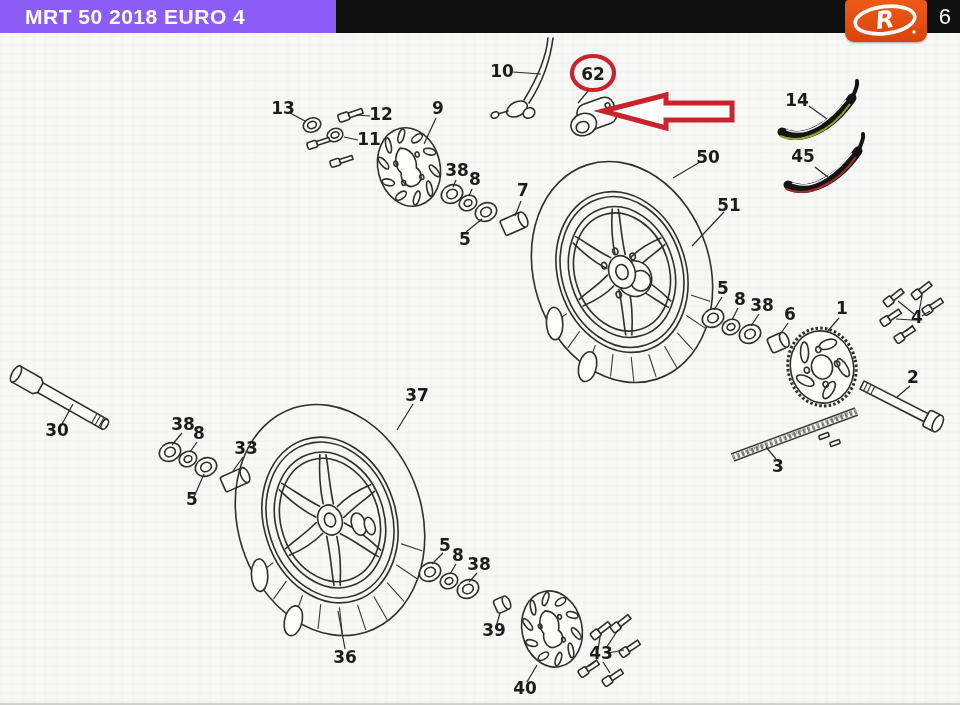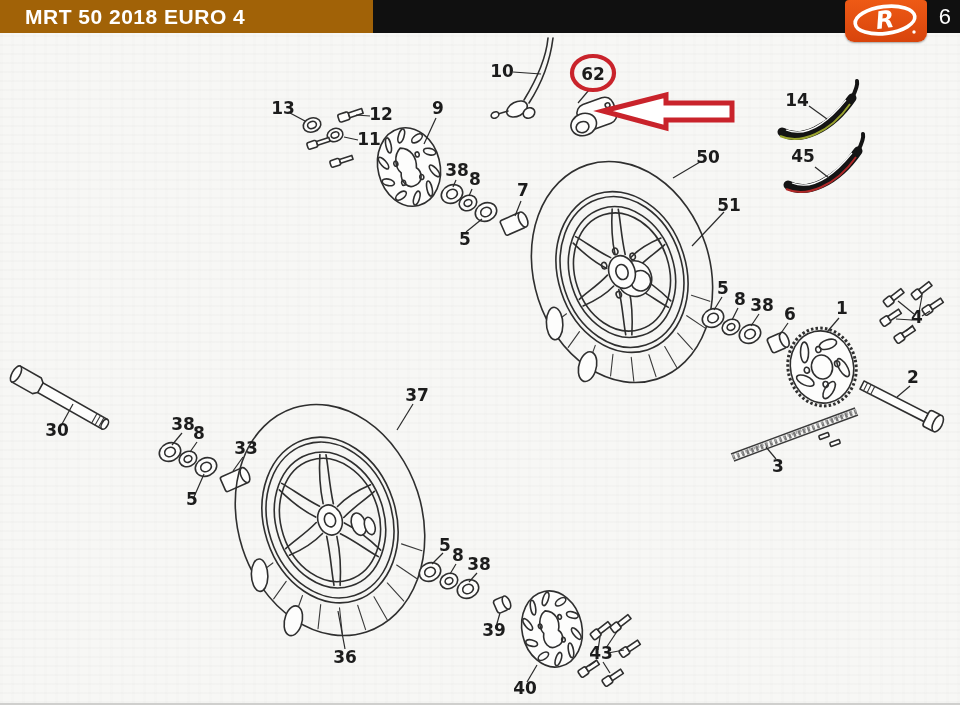--- a/index.html
+++ b/index.html
@@ -11,21 +11,21 @@
       repeating-linear-gradient(90deg, rgba(0,0,0,0.008) 0 3px, transparent 3px 11px);
     font-family:"Liberation Sans", sans-serif;
     border-bottom:2px solid #cfcfcd;
     box-sizing:border-box;
   }
   #header{
     position:absolute;left:0;top:0;width:960px;height:33px;
     background:#101010;z-index:5;
   }
   #title-box{
-    position:absolute;left:0;top:0;width:336px;height:33px;background:#a16207;padding-left:37px;
+    position:absolute;left:0;top:0;width:336px;height:33px;background:#8b5cf6;
   }
   #page-title{
     position:absolute;left:25px;top:0;line-height:33px;
     color:#fff;font-size:21px;font-weight:bold;letter-spacing:0.5px;
     white-space:nowrap;
   }
   #page-number{
     position:absolute;right:9px;top:0;line-height:33px;
     color:#fff;font-size:22px;font-weight:500;z-index:7;
   }

